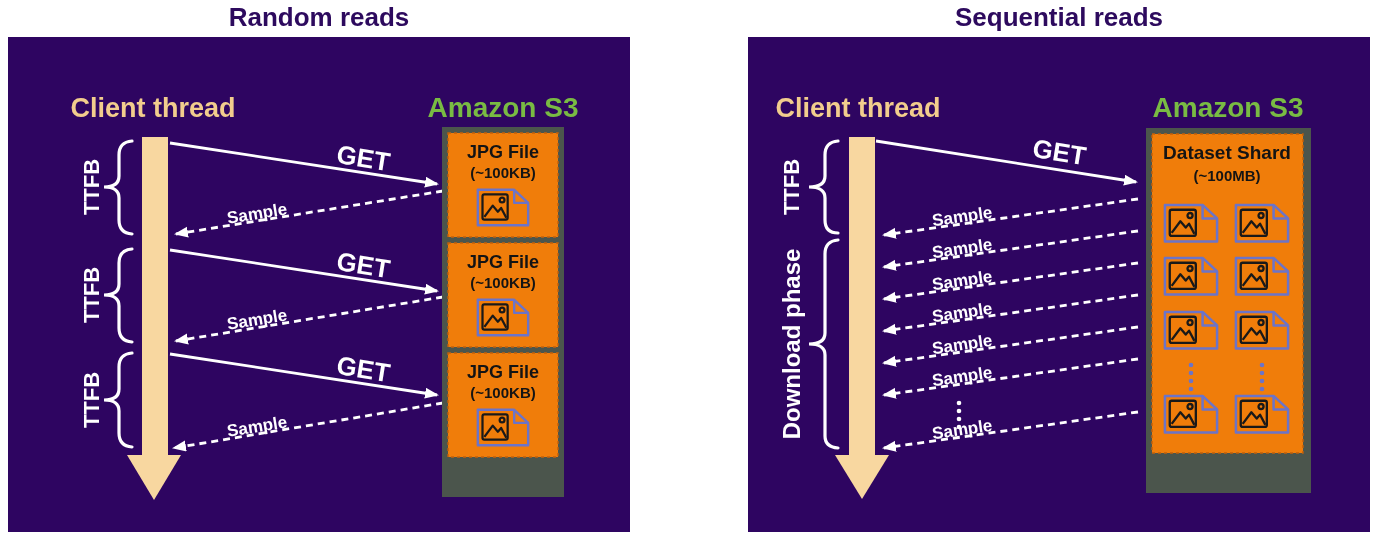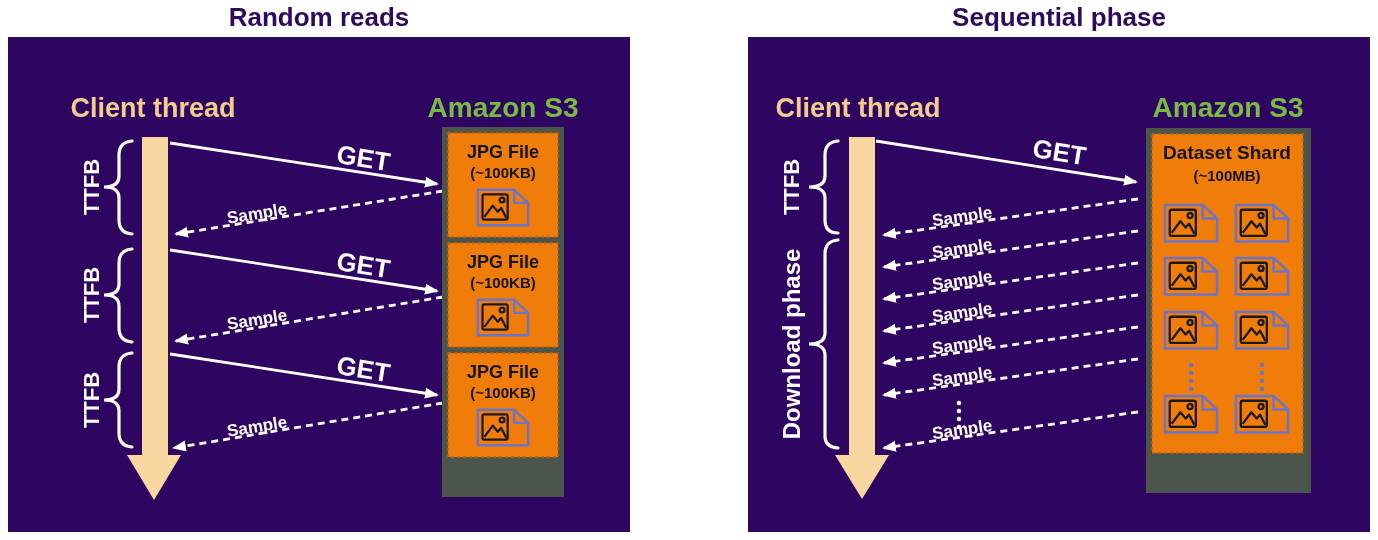--- a/index.html
+++ b/index.html
@@ -34,21 +34,21 @@
   .glyph{stroke:#191919;stroke-width:2.4;fill:none;stroke-linejoin:round;}
   .dot-blue{fill:var(--doc,#6b74c9);}
   .dot-white{fill:#ffffff;}
 </style>
 </head>
 <body>
 
 <div class="stage">
 
   <div class="panel-title left">Random reads</div>
-  <div class="panel-title right">Sequential phase</div>
+  <div class="panel-title right">Sequential reads</div>
 
   <svg class="panel leftP" viewBox="0 0 622 495">
     <defs>
       <marker id="ahL" markerUnits="userSpaceOnUse" markerWidth="16" markerHeight="13" refX="12" refY="5.5" orient="auto">
         <path d="M0 0 L14 5.5 L0 11 Z" fill="#ffffff"></path>
       </marker>
       <symbol id="ficoL" viewBox="0 0 60 44">
         <path class="doc-outline" d="M3 3 H42 L57 17 V41 H3 Z"></path>
         <path class="doc-outline" d="M42 3 V17 H57"></path>
         <rect class="glyph" x="8" y="8" width="27" height="27" rx="2"></rect>

